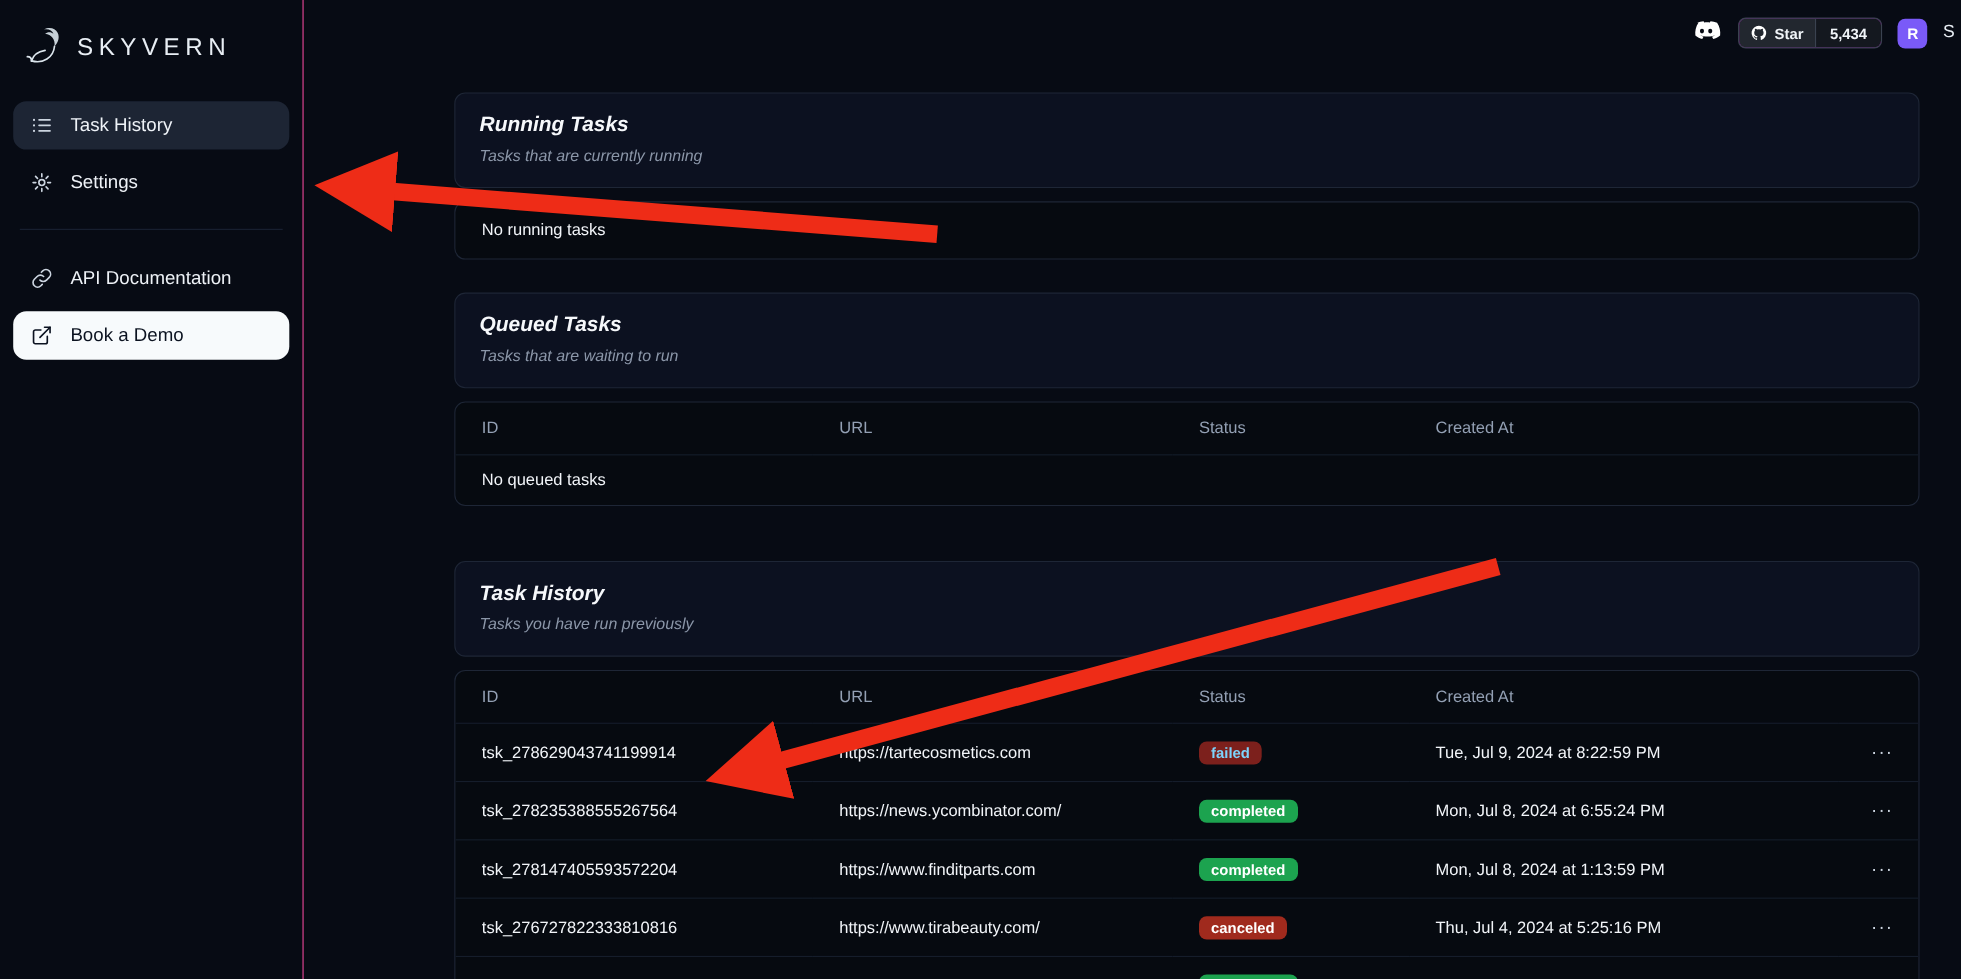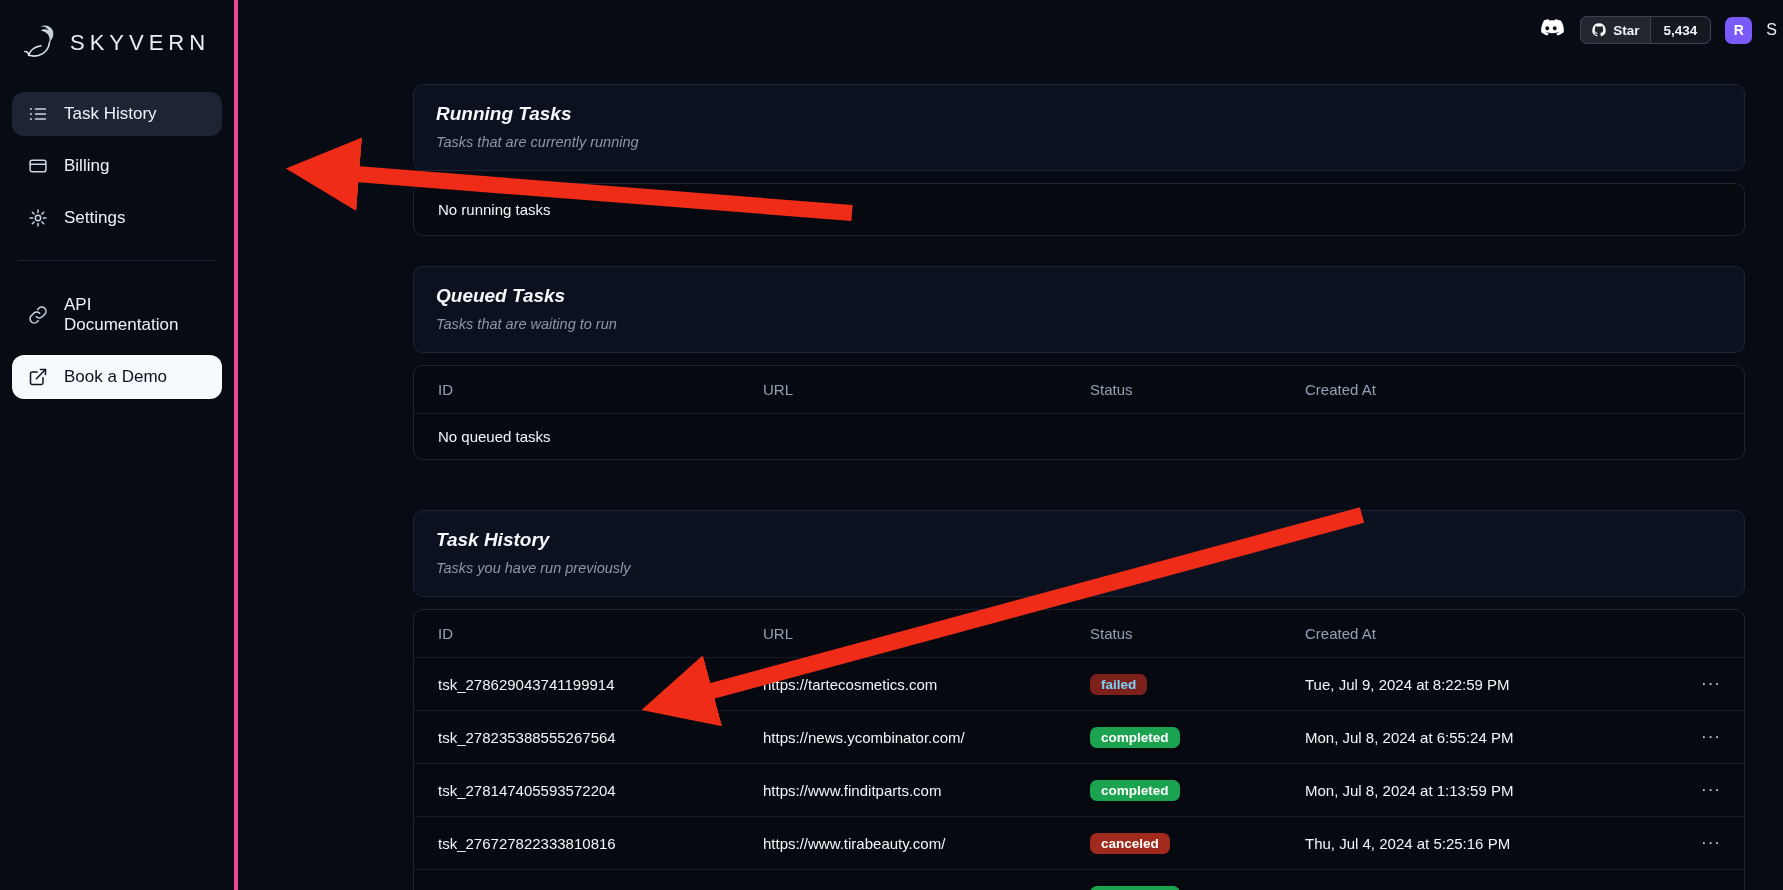--- a/index.html
+++ b/index.html
@@ -7,22 +7,22 @@
   body {
     background:#070b14;
     color:#f1f5f9;
     font-family:"Liberation Sans", sans-serif;
     overflow:hidden;
     position:relative;
   }
 
   
   .sidebar {
-    position:absolute; left:0; top:0; bottom:0; width:238px;
-    border-right:4px solid #ec4899;
+    position:absolute; left:0; top:0; bottom:0; width:276px;
+    border-right:1px solid #ec4899;
     padding:22px 12px;
     background:#070b14;
     z-index:10;
   }
   .brand { display:flex; align-items:center; gap:10px; padding:2px 10px 30px; }
   .brand-name { font-size:22px; letter-spacing:5px; color:#e8eef4; font-weight:400; }
   .nav-item {
     display:flex; align-items:center; gap:16px;
     padding:12px 16px; border-radius:12px;
     font-size:17px; color:#eef2f7; margin-bottom:8px; cursor:pointer;
@@ -106,29 +106,20 @@
 
   <nav>
     <div class="nav-item active">
       <span class="icon">
         <svg viewBox="0 0 24 24" fill="none" stroke="currentColor" stroke-width="1.8" stroke-linecap="round">
             <path d="M9 6h12M9 12h12M9 18h12"></path>
             <path d="M3.5 6h.01M3.5 12h.01M3.5 18h.01" stroke-width="2.4"></path>
           </svg>
       </span>
       <span>Task History</span>
-    </div>
-    <div class="nav-item">
-      <span class="icon">
-        <svg viewBox="0 0 24 24" fill="none" stroke="currentColor" stroke-width="1.8" stroke-linecap="round">
-            <rect x="2.5" y="5" width="19" height="14" rx="2.5"></rect>
-            <path d="M2.5 10h19"></path>
-          </svg>
-      </span>
-      <span>Billing</span>
     </div>
     <div class="nav-item">
       <span class="icon">
         <svg viewBox="0 0 24 24" fill="none" stroke="currentColor" stroke-width="1.8" stroke-linecap="round">
             <circle cx="12" cy="12" r="3.2"></circle>
             <path d="M12 2.5v3M12 18.5v3M2.5 12h3M18.5 12h3M5.2 5.2l2.1 2.1M16.7 16.7l2.1 2.1M5.2 18.8l2.1-2.1M16.7 7.3l2.1-2.1"></path>
           </svg>
       </span>
       <span>Settings</span>
     </div>

